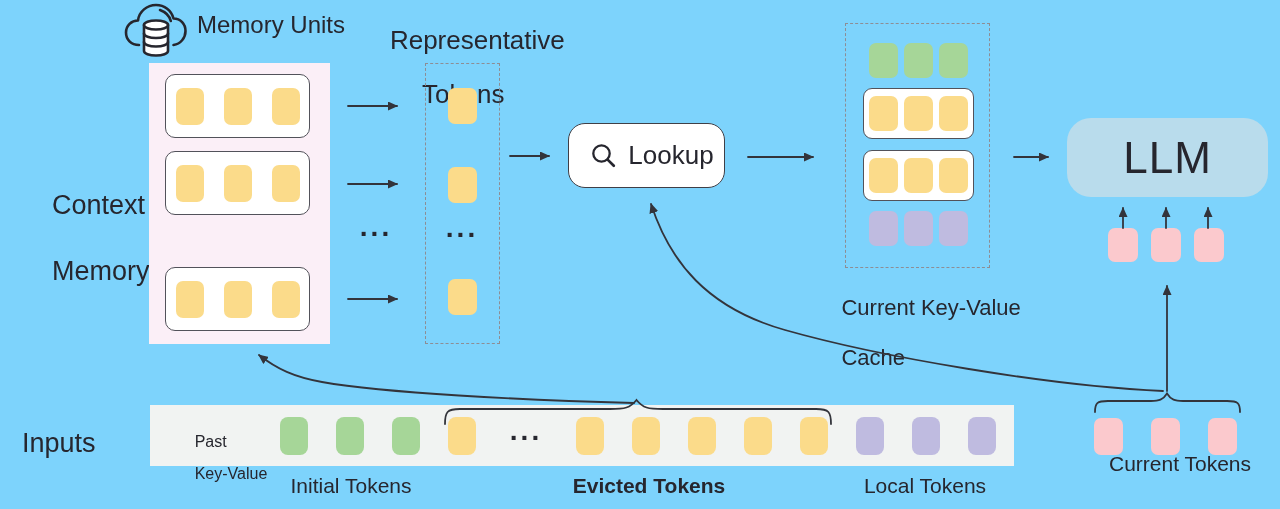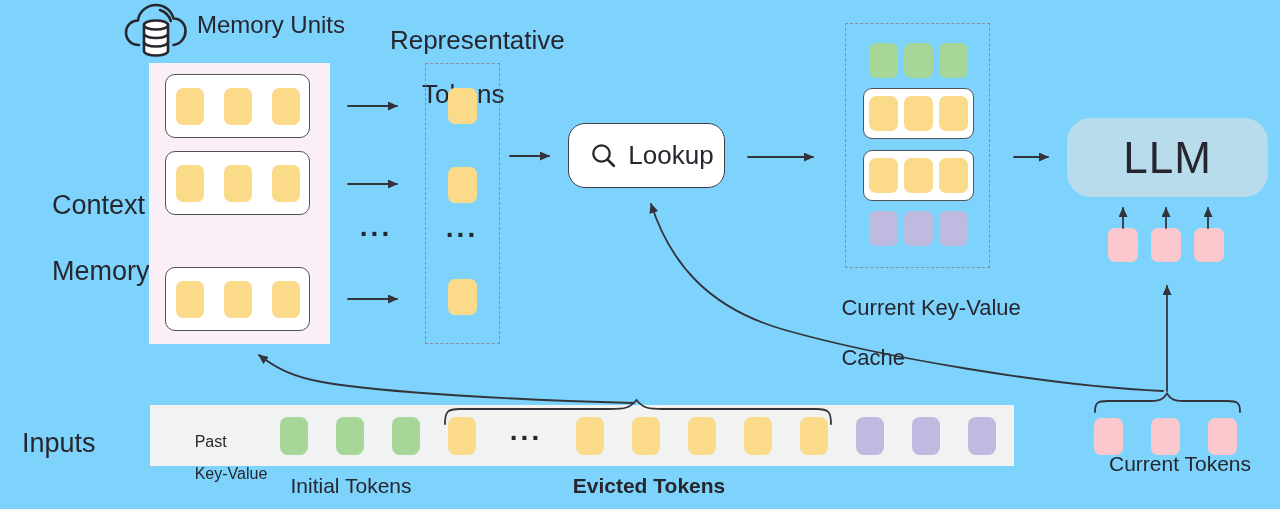--- a/index.html
+++ b/index.html
@@ -201,20 +201,21 @@
     </div>
 
   <div class="abs current-group">
       <div class="token pink"></div>
       <div class="token pink"></div>
       <div class="token pink"></div>
     </div>
 
   <div class="abs lbl lbl-bottom" style="left:261px;">Initial Tokens</div>
   <div class="abs lbl lbl-bottom" style="left:559px;font-weight:bold;">Evicted Tokens</div>
+  <div class="abs lbl lbl-bottom" style="left:835px;">Local Tokens</div>
   <div class="abs lbl lbl-current">Current Tokens</div>
 
   <svg class="overlay" viewBox="0 0 1280 509">
     <defs>
       <marker id="ah" markerUnits="userSpaceOnUse" markerWidth="11" markerHeight="9" viewBox="0 0 11 9" refX="9" refY="4.5" orient="auto-start-reverse">
         <path d="M0,0 L10,4.5 L0,9 z" fill="#33343b"></path>
       </marker>
     </defs>
     <g fill="none" stroke="#33343b" stroke-width="1.8" stroke-linecap="round">
       <path d="M348,106 H397" marker-end="url(#ah)"></path>

